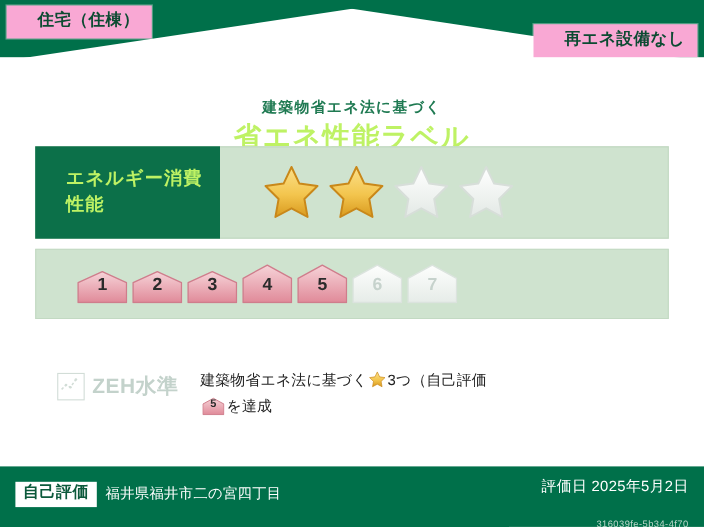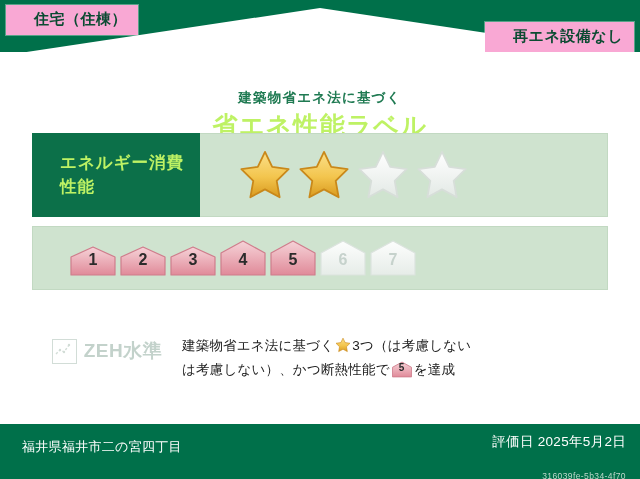--- a/index.html
+++ b/index.html
@@ -393,32 +393,33 @@
           <circle cx="7" cy="10" r="1.2" fill="#d2ddd7"></circle>
           <circle cx="11" cy="12" r="1.2" fill="#d2ddd7"></circle>
           <circle cx="16" cy="5" r="1.2" fill="#d2ddd7"></circle>
         </svg>
       </span>
       <span class="zeh-text">ZEH水準</span>
     </div>
     <div class="desc">
       <span>建築物省エネ法に基づく</span><svg class="inline-star" viewBox="0 0 24 24">
         <path d="M12 1.7l3.2 6.7 7.3 1-5.3 5.2 1.3 7.3L12 18.4 5.5 21.9l1.3-7.3L1.5 9.4l7.3-1z" fill="url(#gf)" stroke="#c9881a" stroke-width="0.9" stroke-linejoin="round"></path>
-      </svg><span>3つ（は考慮しない</span><br>
-      <span>は考慮しない）、かつ断熱性能で</span><span class="inline-house">
+      </svg><span>3つ（自己評価</span><br>
+      <span class="inline-house">
         <svg viewBox="0 0 46 36">
           <path d="M1 35V13L23 1l22 12v22z" fill="url(#hp)" stroke="#cf7d8c" stroke-width="2" stroke-linejoin="round"></path>
         </svg>
         <span class="n">5</span>
       </span><span>を達成</span>
     </div>
   </div>
 
   <div class="footer">
     <div class="footer-left">
+      <span class="self-badge">自己評価</span>
       <span class="address">福井県福井市二の宮四丁目</span>
     </div>
     <div class="footer-right">
       <div class="eval-date">評価日 2025年5月2日</div>
       <div class="doc-id">316039fe-5b34-4f70</div>
     </div>
   </div>
 
 </div>
 

